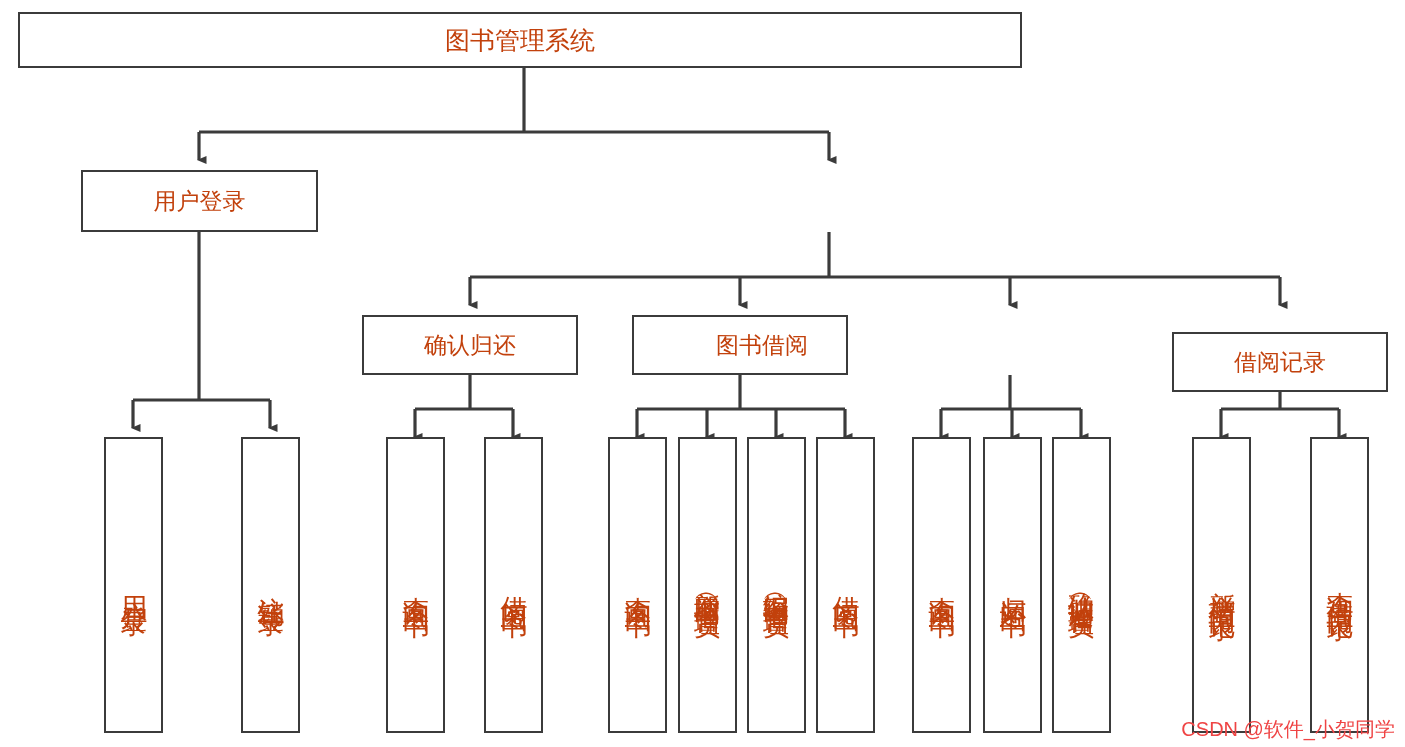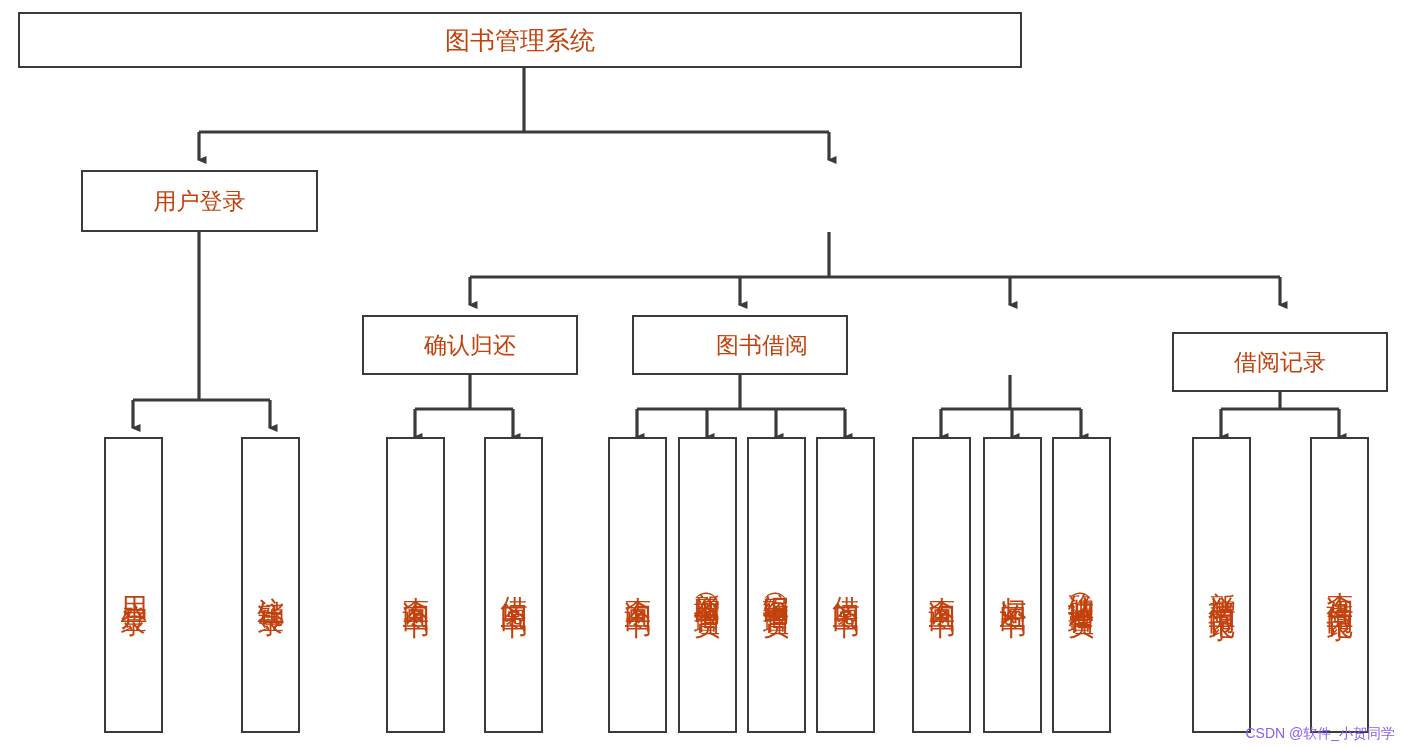--- a/index.html
+++ b/index.html
@@ -57,22 +57,22 @@
     white-space: nowrap;
   }
   .node-leaf.leaf-long .node-label {
     font-size: 26px;
     letter-spacing: 3px;
   }
   .watermark {
     position: absolute;
     right: 10px;
     bottom: 4px;
-    font-size: 14px;
-    color: #8b5cf6;
+    font-size: 20px;
+    color: #ef4444;
     white-space: nowrap;
     pointer-events: none;
   }
 </style>
 </head>
 <body>
 
 <div id="diagram-root">
 
   <svg class="diagram-canvas" viewBox="0 0 1405 747">

